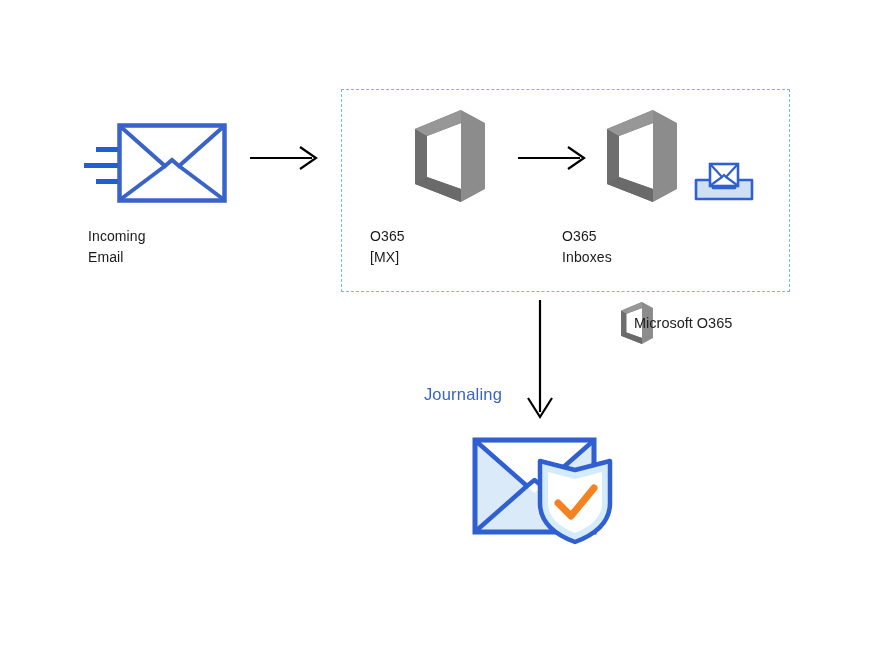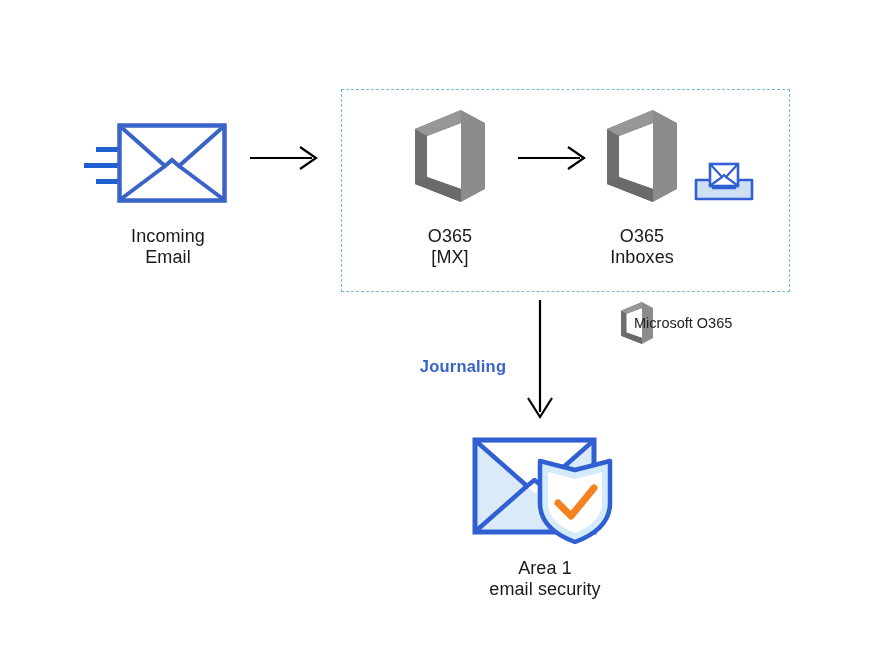--- a/index.html
+++ b/index.html
@@ -15,32 +15,33 @@
     width: 886px;
     height: 653px;
     background: #ffffff;
     overflow: hidden;
   }
   .node {
     position: absolute;
   }
   .label {
     position: absolute;
-    text-align: center;
+    text-align: left;
     color: #1a1a1a;
-    font-size: 18px;
+    font-size: 14px;
     line-height: 21px;
     white-space: pre;
     letter-spacing: 0.1px;
   }
   .label.journal {
     color: #3a63c8;
-    font-weight: bold;
+    font-weight: normal;
     font-size: 16.5px;
     letter-spacing: 0.2px;
+    margin-top: 28px;
   }
   .legend-label {
     position: absolute;
     color: #222222;
     font-size: 14.5px;
     line-height: 18px;
     white-space: pre;
   }
   .dashed-zone {
     position: absolute;
@@ -176,16 +177,14 @@
                L 130 35
                L 130 66
                C 130 81 118 90 103 96
                C 88 90 76 81 76 66
                L 76 35 Z" fill="#ffffff"></path>
 
       <path d="M 86 66 L 99 79 L 122 51" fill="none" stroke="#f58220" stroke-width="7" stroke-linecap="round" stroke-linejoin="round"></path>
     </svg>
   </div>
 
-  <div class="label" style="left:465px; top:558px; width:160px;">Area 1
-email security</div>
 
 </div>
 
 </body></html>

